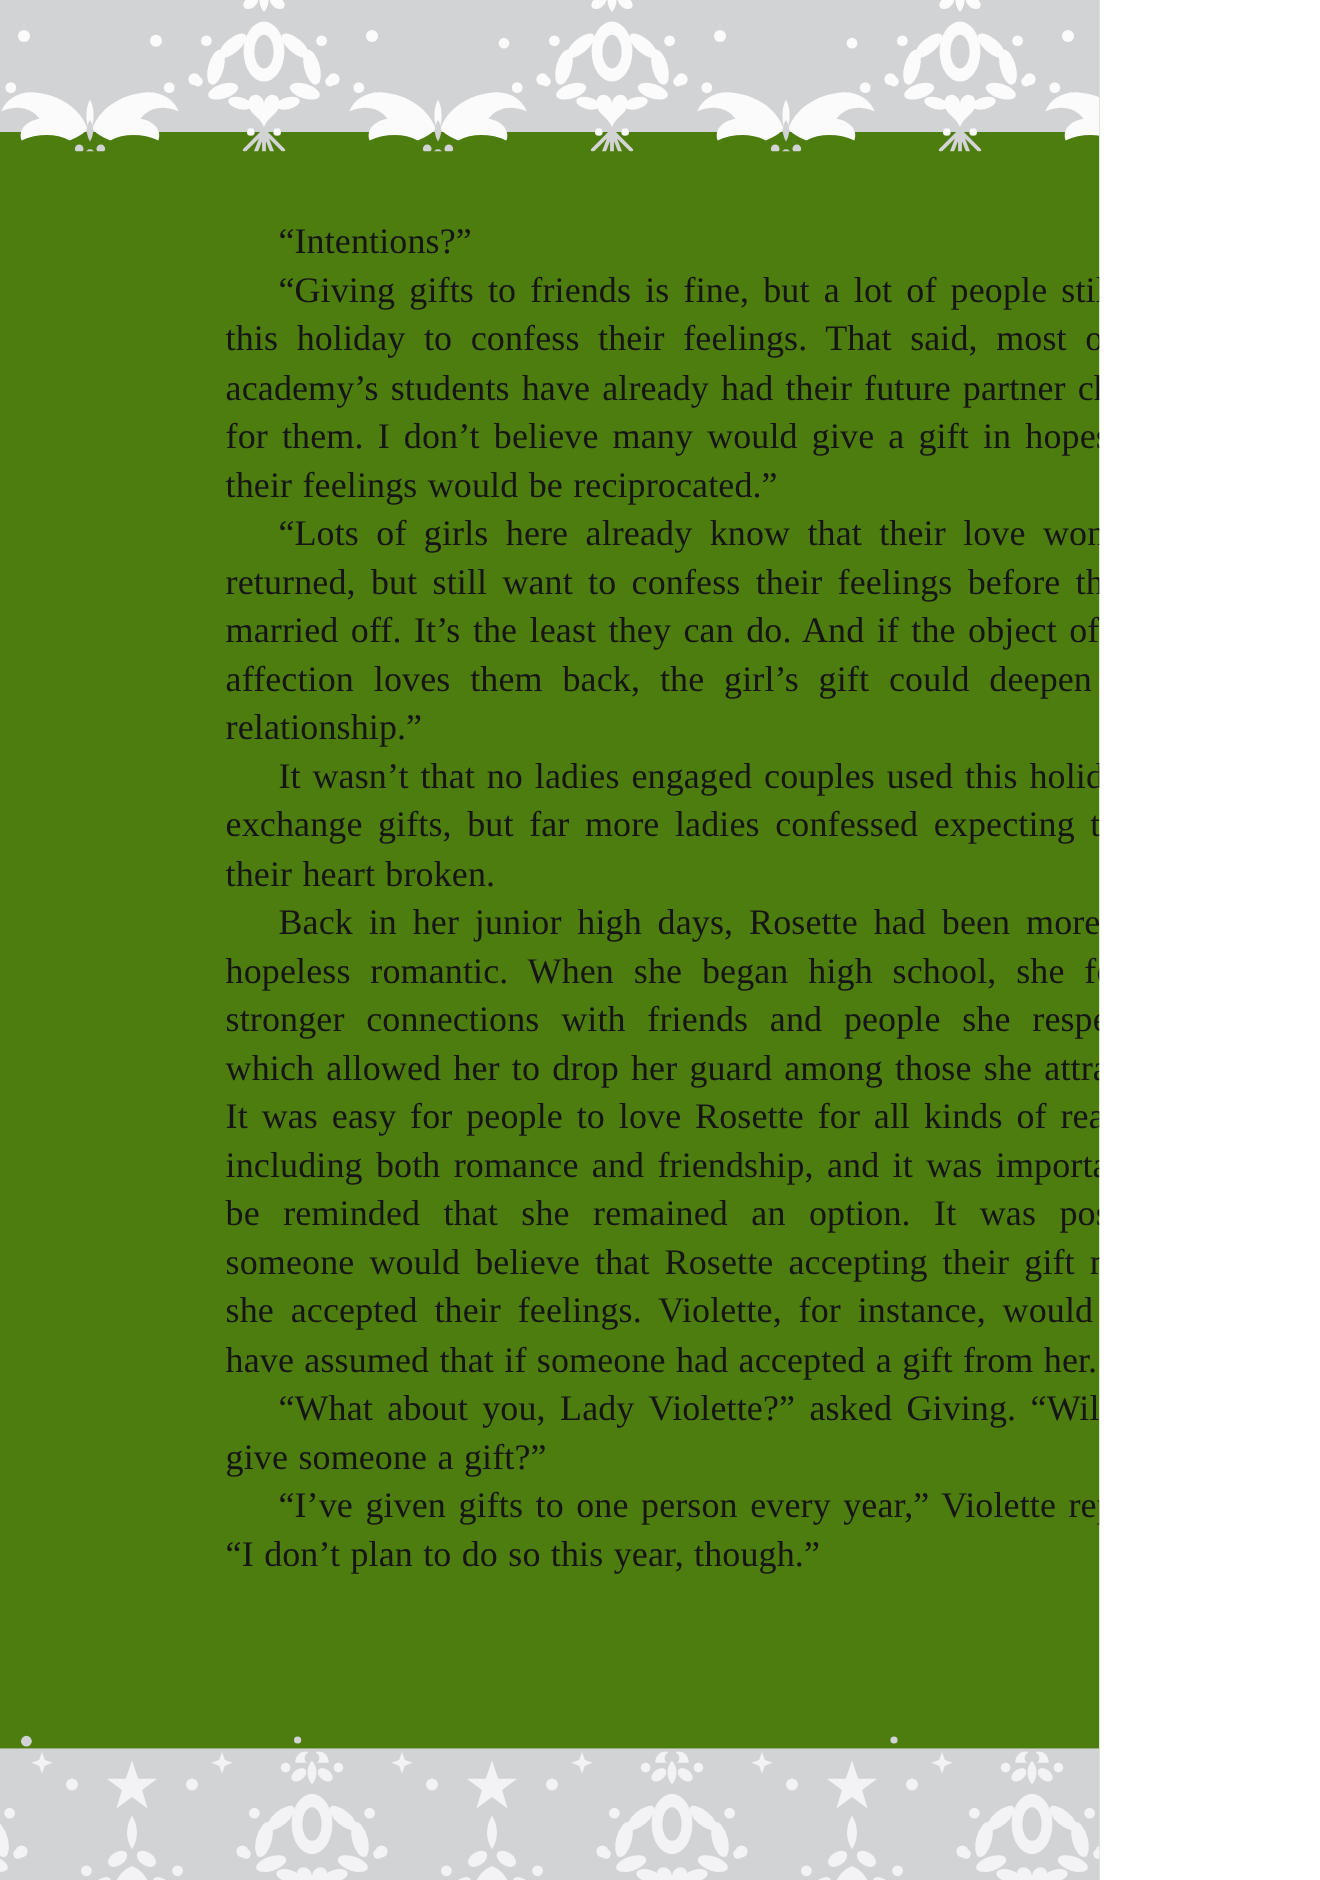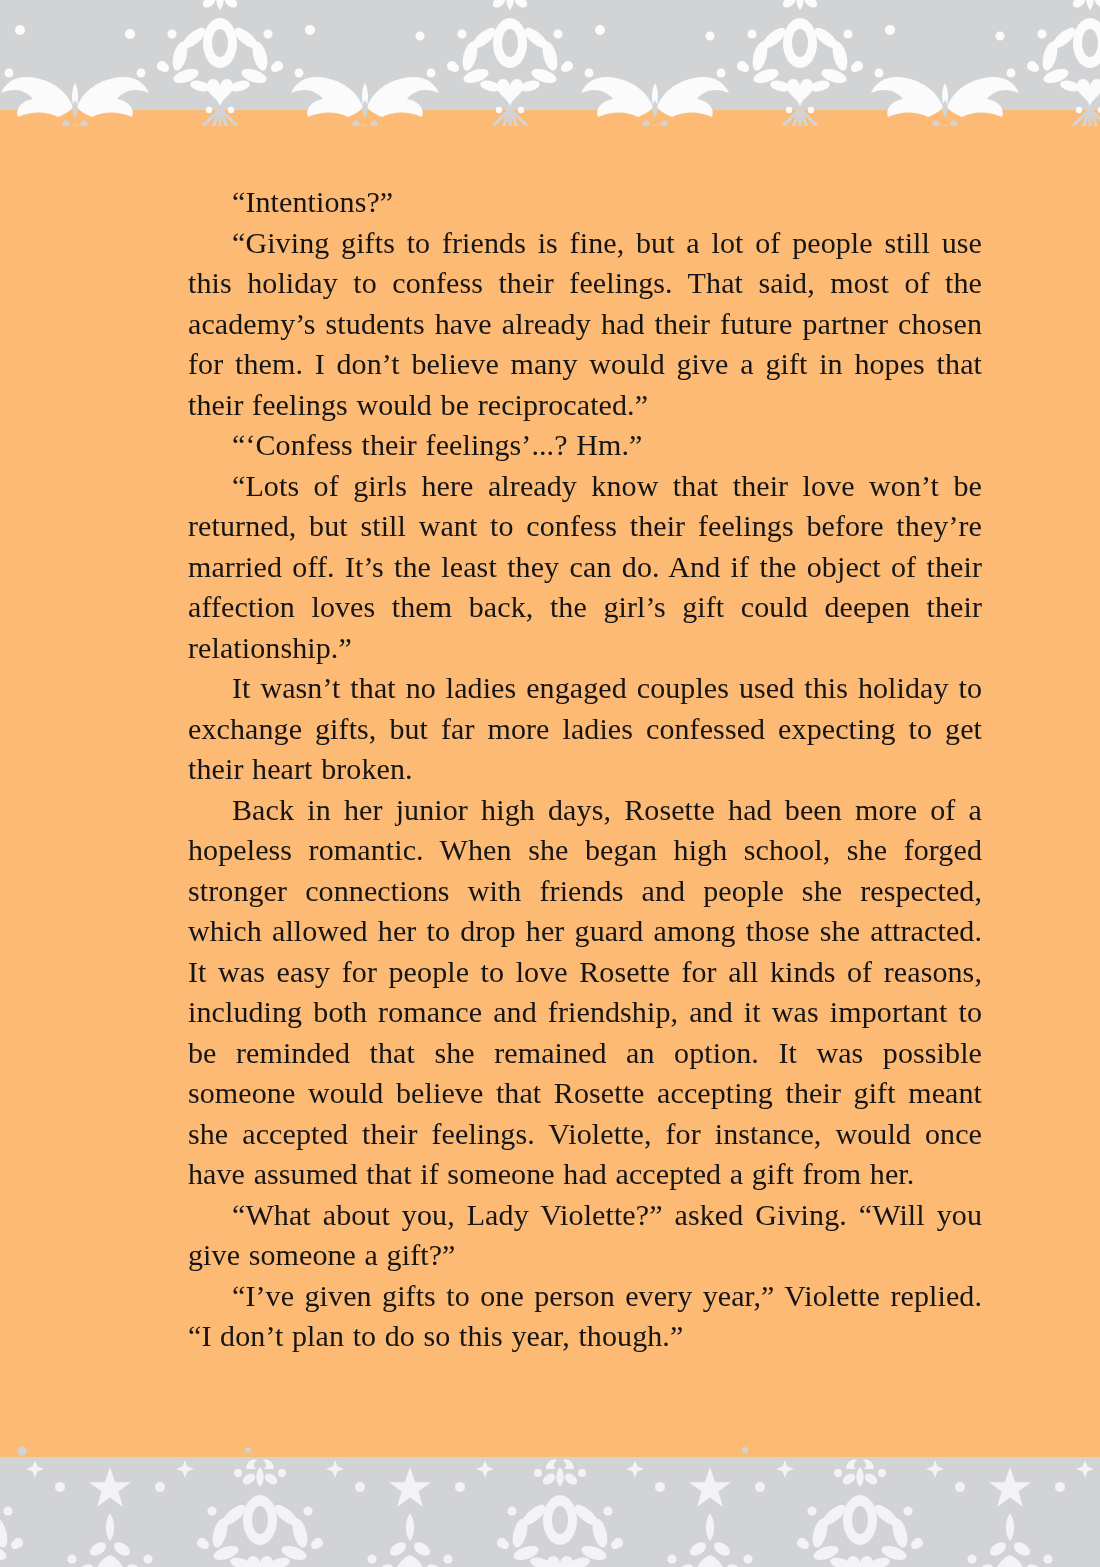--- a/index.html
+++ b/index.html
@@ -3,23 +3,23 @@
 <meta charset="utf-8">
 <style>
   html, body {
     margin: 0;
     padding: 0;
     background: #ffffff;
     font-family: "Liberation Serif", "DejaVu Serif", serif;
   }
   .page {
     position: relative;
-    width: 1100px;
+    width: 916px;
     height: 1567px;
-    background: #fdba74;
+    background: #4d7c0f;
     overflow: hidden;
   }
   .border-svg {
     display: block;
     width: 1100px;
   }
   .band   { fill: #d2d3d5; }
   .motif  { fill: #fbfbfc; }
   .motif2 { fill: #f3f3f5; }
   .graydeco { fill: #d2d3d5; }
@@ -135,21 +135,20 @@
       <use href="#trefoil" x="75" y="118"></use>
       <use href="#trefoil" x="365" y="118"></use>
       <use href="#trefoil" x="655" y="118"></use>
       <use href="#trefoil" x="945" y="118"></use>
     </g>
   </svg>
 
   <div class="text-block">
     <p>“Intentions?”</p>
     <p>“Giving gifts to friends is fine, but a lot of people still use this holiday to confess their feelings. That said, most of the academy’s students have already had their future partner chosen for them. I don’t believe many would give a gift in hopes that their feelings would be reciprocated.”</p>
-    <p>“‘Confess their feelings’...? Hm.”</p>
     <p>“Lots of girls here already know that their love won’t be returned, but still want to confess their feelings before they’re married off. It’s the least they can do. And if the object of their affection loves them back, the girl’s gift could deepen their relationship.”</p>
     <p>It wasn’t that no ladies engaged couples used this holiday to exchange gifts, but far more ladies confessed expecting to get their heart broken.</p>
     <p>Back in her junior high days, Rosette had been more of a hopeless romantic. When she began high school, she forged stronger connections with friends and people she respected, which allowed her to drop her guard among those she attracted. It was easy for people to love Rosette for all kinds of reasons, including both romance and friendship, and it was important to be reminded that she remained an option. It was possible someone would believe that Rosette accepting their gift meant she accepted their feelings. Violette, for instance, would once have assumed that if someone had accepted a gift from her.</p>
     <p>“What about you, Lady Violette?” asked Giving. “Will you give someone a gift?”</p>
     <p>“I’ve given gifts to one person every year,” Violette replied. “I don’t plan to do so this year, though.”</p>
   </div>
 
   <svg class="border-svg" width="1100" height="124" viewBox="0 0 1100 124" style="position:absolute; bottom:0; left:0;" aria-hidden="true">
     <defs>
 

